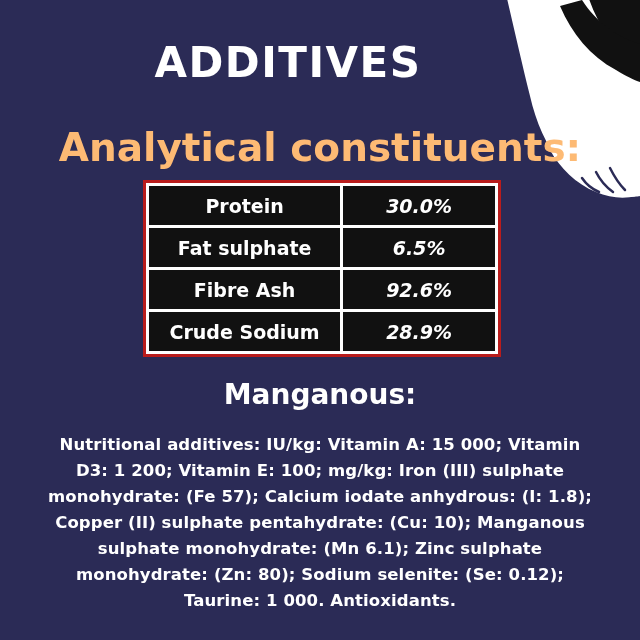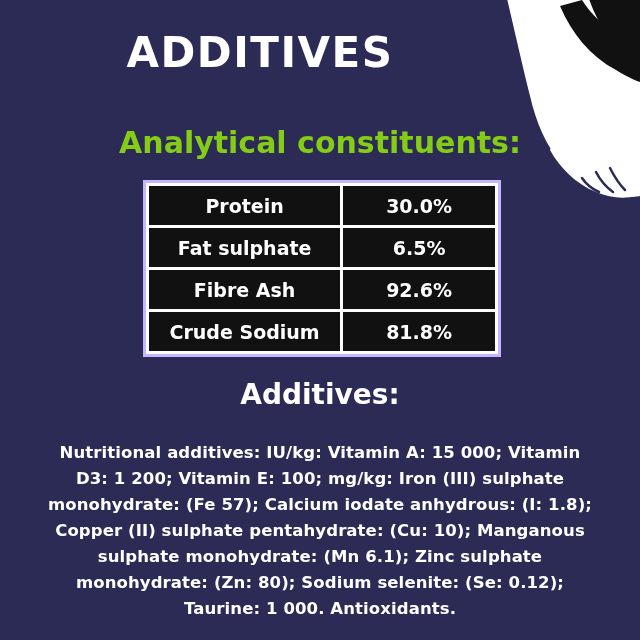--- a/index.html
+++ b/index.html
@@ -27,50 +27,51 @@
     top: 0;
     right: 0;
     width: 230px;
     height: 250px;
     pointer-events: none;
   }
 
   
   .title {
     position: absolute;
-    top: 28px;
+    top: 38px;
     left: 0;
     width: 520px;
     text-align: center;
     color: #ffffff;
     font-size: 42px;
     font-weight: bold;
     letter-spacing: 1.5px;
     font-family: "DejaVu Sans", sans-serif;
+    padding-left: 28px;
   }
 
   
   .subtitle {
     position: absolute;
     top: 125px;
     left: 0;
     width: 640px;
     text-align: center;
-    color: #84cc16;
-    font-size: 30px;
+    color: #fdba74;
+    font-size: 39px;
     font-weight: bold;
   }
 
   
   .table-wrap {
     position: absolute;
     top: 180px;
     left: 143px;
     width: 358px;
-    background: #c4b5fd;
+    background: #b91c1c;
     padding: 3px;
     box-sizing: border-box;
   }
   table.constituents {
     border-collapse: collapse;
     width: 100%;
     background: #111111;
     table-layout: fixed;
   }
   table.constituents td {
@@ -80,20 +81,21 @@
     font-weight: bold;
     padding: 6px 4px;
     text-align: center;
     height: 27px;
   }
   table.constituents td.label {
     width: 56%;
   }
   table.constituents td.value {
     width: 44%;
+    font-style: italic;
   }
 
   
   .additives-heading {
     position: absolute;
     top: 378px;
     left: 0;
     width: 640px;
     text-align: center;
     color: #ffffff;
@@ -106,21 +108,20 @@
     position: absolute;
     top: 432px;
     left: 42px;
     width: 556px;
     text-align: center;
     color: #ffffff;
     font-size: 16.5px;
     line-height: 26px;
     font-weight: bold;
     letter-spacing: 0.1px;
-    margin-top: 8px;
   }
 </style>
 </head>
 <body>
 
 <div class="page">
 
   <div class="paw-wrap">
     <svg width="230" height="250" viewBox="0 0 230 250" xmlns="http://www.w3.org/2000/svg">
 
@@ -159,23 +160,23 @@
         <tr>
           <td class="label">Fat sulphate</td>
           <td class="value">6.5%</td>
         </tr>
         <tr>
           <td class="label">Fibre Ash</td>
           <td class="value">92.6%</td>
         </tr>
         <tr>
           <td class="label">Crude Sodium</td>
-          <td class="value">81.8%</td>
+          <td class="value">28.9%</td>
         </tr>
       </tbody>
     </table>
   </div>
 
-  <div class="additives-heading">Additives:</div>
+  <div class="additives-heading">Manganous:</div>
 
   <div class="additives-body">Nutritional additives: IU/kg: Vitamin A: 15 000; Vitamin D3: 1 200; Vitamin E: 100; mg/kg: Iron (III) sulphate monohydrate: (Fe 57); Calcium iodate anhydrous: (I: 1.8); Copper (II) sulphate pentahydrate: (Cu: 10); Manganous sulphate monohydrate: (Mn 6.1); Zinc sulphate monohydrate: (Zn: 80); Sodium selenite: (Se: 0.12); Taurine: 1 000. Antioxidants.</div>
 
 </div>
 
 </body></html>

